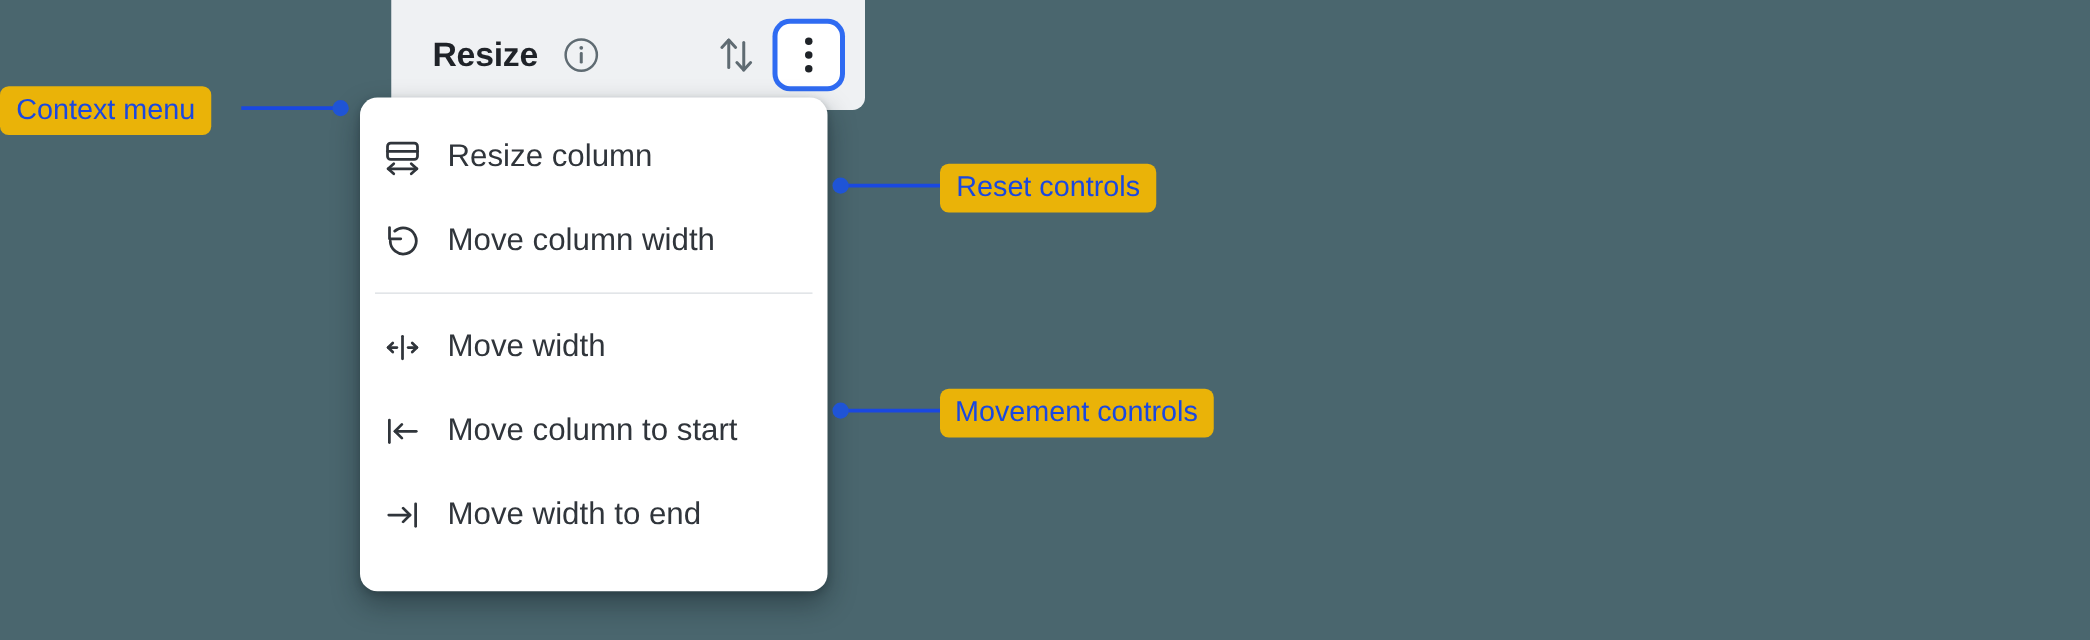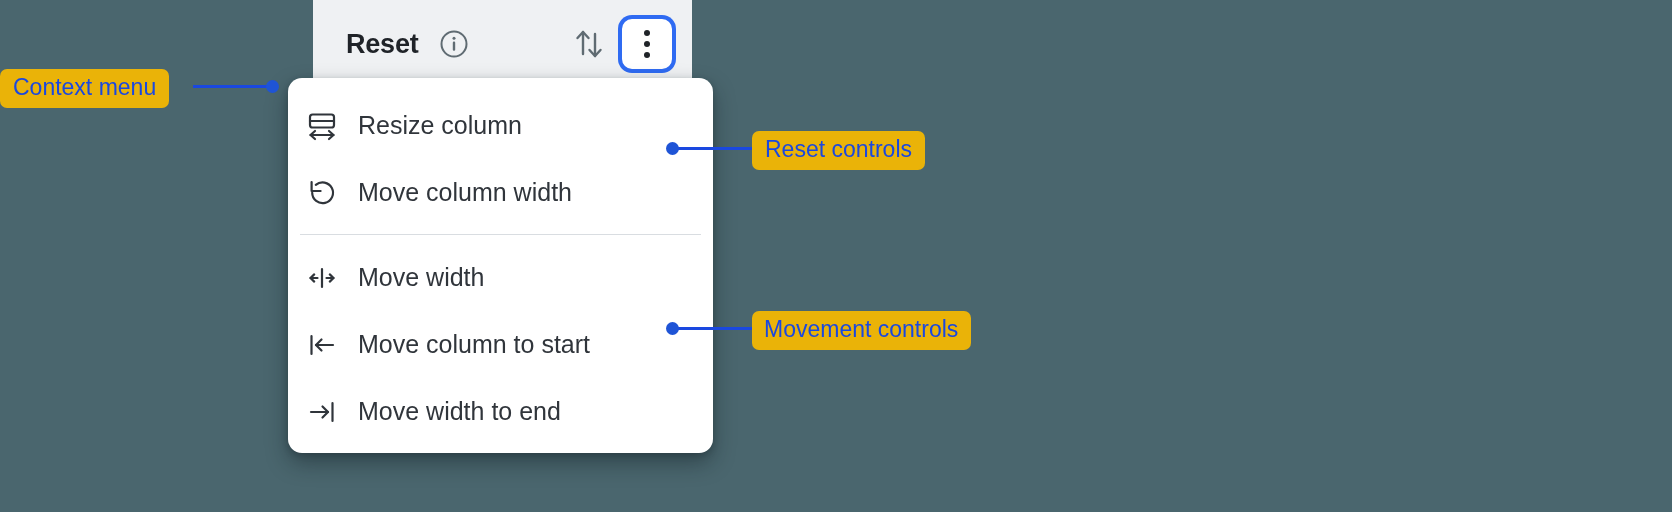--- a/index.html
+++ b/index.html
@@ -88,24 +88,24 @@
     height: 6px;
     border-radius: 50%;
     background: #1f2328;
   }
 
   
   .menu {
     position: absolute;
     left: 288px;
     top: 78px;
-    width: 425px;
+    width: 374px;
     background: #ffffff;
     border-radius: 14px;
-    padding: 14px 0 8px 0;
+    padding: 14px 0 28px 0;
     box-sizing: border-box;
     box-shadow: 0 10px 22px rgba(12, 22, 28, 0.40),
                 0 2px 6px rgba(12, 22, 28, 0.22);
     z-index: 5;
   }
   .menu-item {
     display: flex;
     align-items: center;
     height: 67px;
     padding: 0 20px 0 14px;
@@ -159,21 +159,21 @@
   }
 </style>
 </head>
 <body>
 
 <div class="stage">
 
   <div class="col-header">
     <div class="col-header-inner">
 
-      <span class="col-title">Reset</span>
+      <span class="col-title">Resize</span>
 
       <span class="info-icon">
         <svg viewBox="0 0 30 30" width="30" height="30" aria-hidden="true">
           <circle cx="15" cy="15" r="12.5" fill="none" stroke="#5f6b72" stroke-width="2"></circle>
           <circle cx="15" cy="9.2" r="1.5" fill="#5f6b72"></circle>
           <rect x="13.8" y="12.6" width="2.4" height="9.2" rx="1.1" fill="#5f6b72"></rect>
         </svg>
       </span>
 
       <span class="header-spacer"></span>

